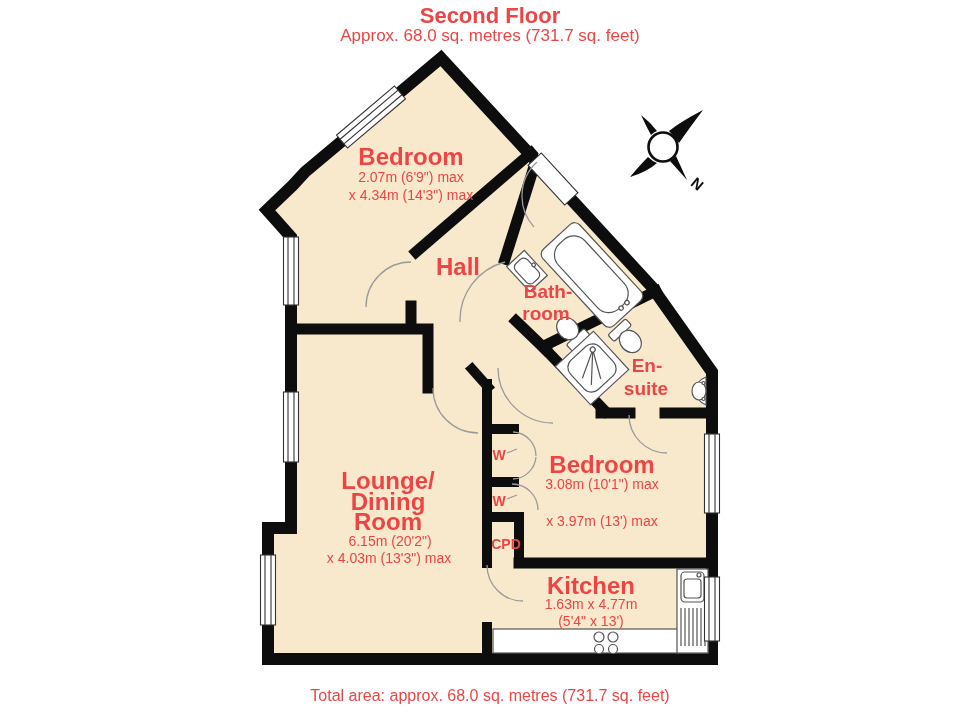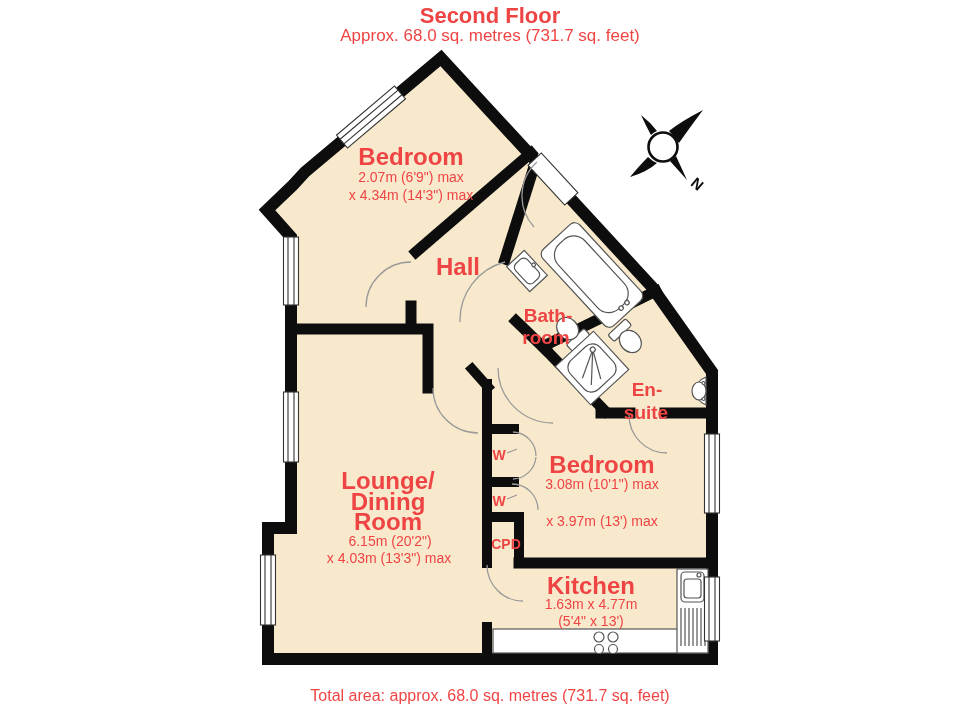--- a/index.html
+++ b/index.html
@@ -5,21 +5,21 @@
   html,body{margin:0;padding:0;background:#fff;}
   .stage{position:relative;width:980px;height:712px;background:#ffffff;
          font-family:"Liberation Sans",sans-serif;color:#111;overflow:hidden;}
   .plan-svg{position:absolute;left:0;top:0;}
   .lbl{position:absolute;transform:translate(-50%,-50%);white-space:nowrap;
        text-align:center;line-height:1;color:#ef4444;}
   .title{font-size:22px;font-weight:bold;}
   .subtitle{font-size:17px;}
   .footer{font-size:16px;}
   .rname{font-size:24px;font-weight:bold;}
-  .rname2{font-size:19px;font-weight:bold;margin-top:24px;}
+  .rname2{font-size:19px;font-weight:bold;}
   .rdim{font-size:14px;}
   .rsmall{font-size:14px;font-weight:bold;}
 </style>
 </head>
 <body>
 
 <div class="stage">
 
   <svg class="plan-svg" width="980" height="712" viewBox="0 0 980 712">
 

